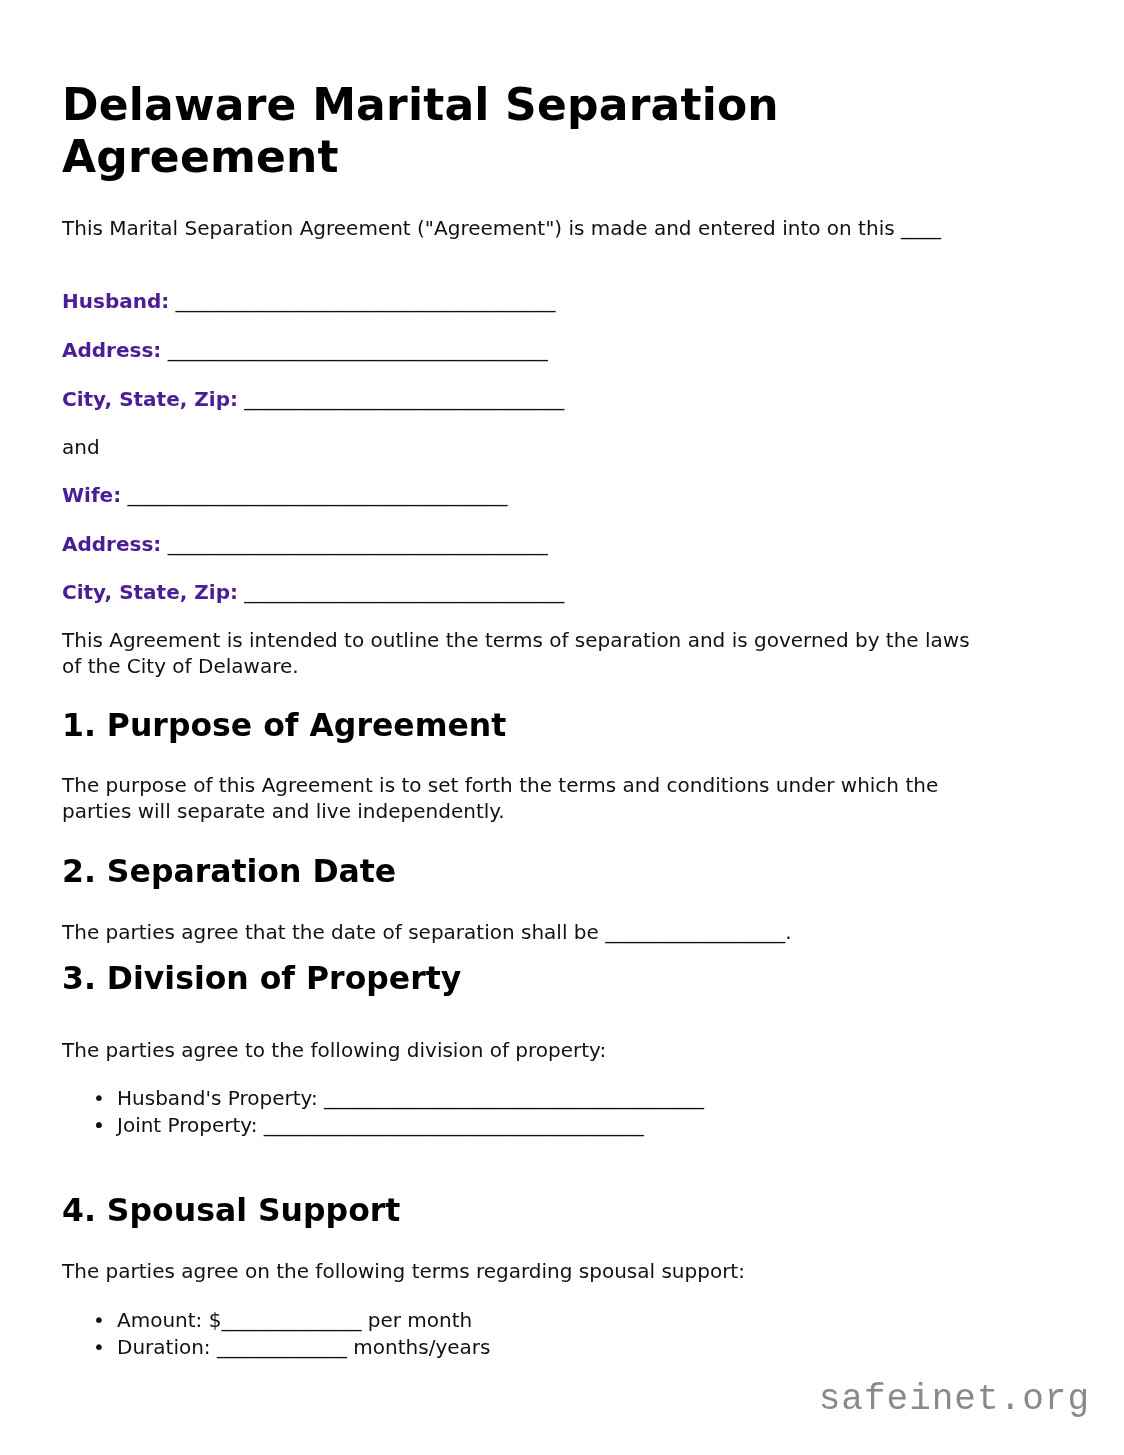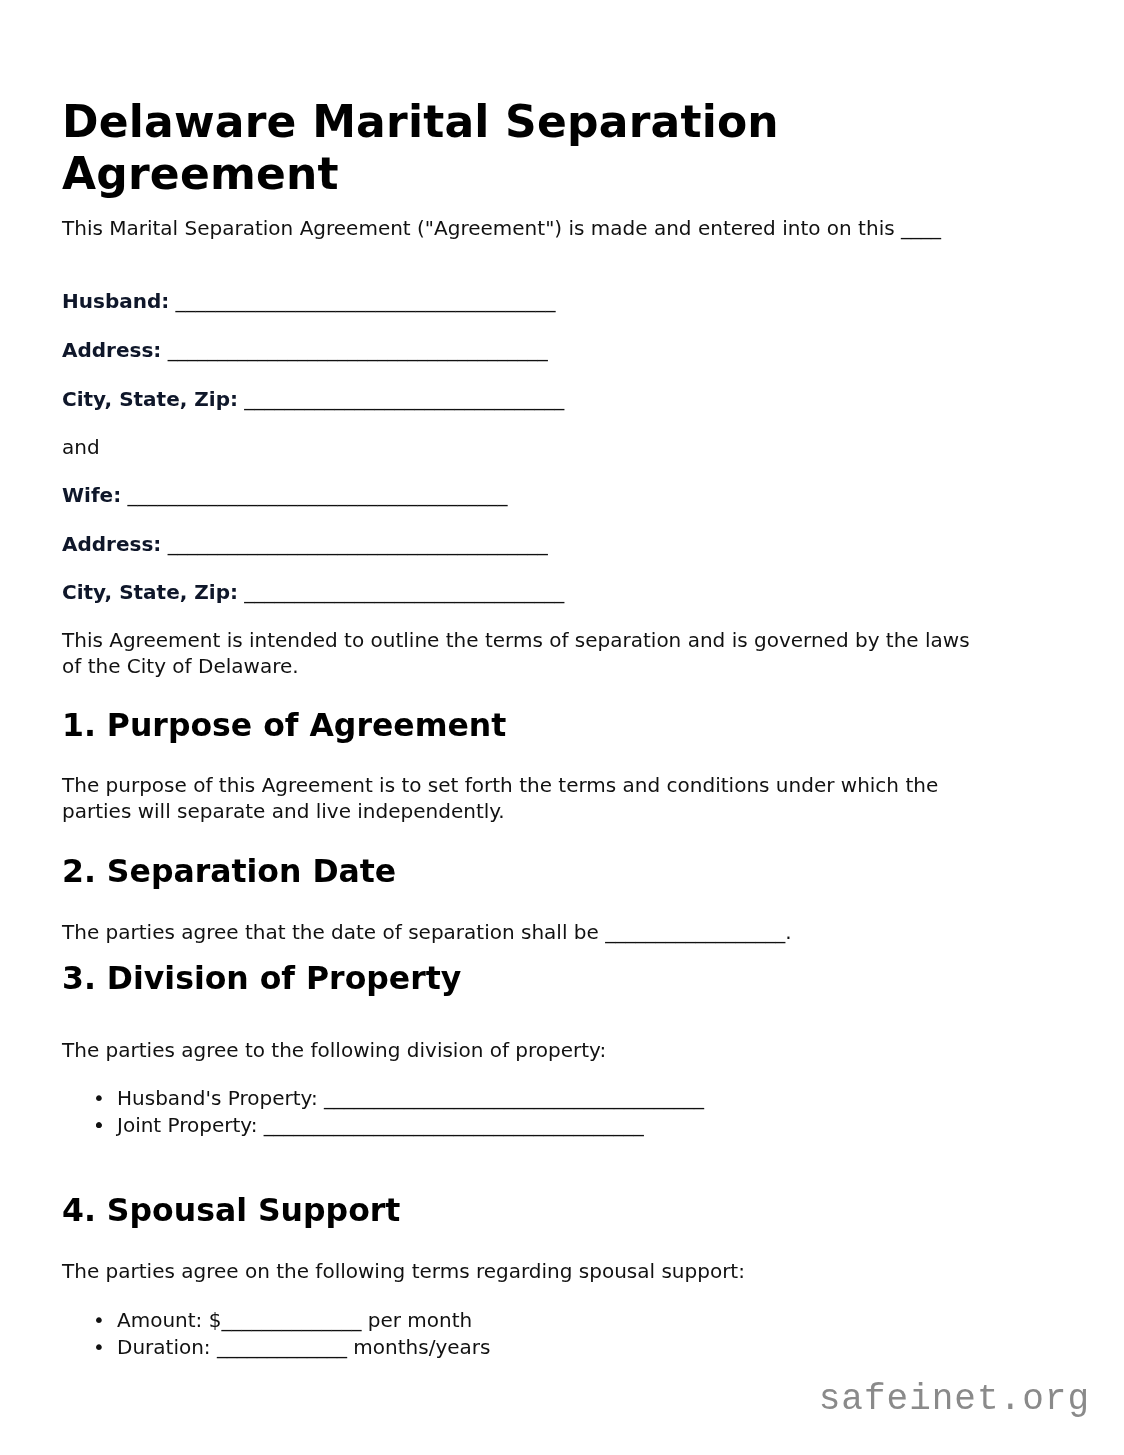--- a/index.html
+++ b/index.html
@@ -33,21 +33,21 @@
     line-height: 26px;
     width: 1000px;
     white-space: nowrap;
   }
   .p .line { display: block; }
   .field {
     font-size: 20px;
     line-height: 26px;
     white-space: nowrap;
   }
-  .field .lbl { font-weight: bold; color: #0f172a; }
+  .field .lbl { font-weight: bold; color: #4c1d95; }
   .blank { letter-spacing: 0px; text-align: right; }
   .h2 {
     font-size: 31.5px;
     line-height: 38px;
     font-weight: bold;
     color: #000000;
     white-space: nowrap;
   }
   ul.bullets {
     list-style: none;
@@ -72,21 +72,21 @@
     font-family: "Liberation Mono", monospace;
     font-size: 36px;
     line-height: 48px;
     color: #8a8a8a;
     letter-spacing: 1px;
   }
 </style>
 </head>
 <body>
 
-<h1 class="blk title" style="top:79px;margin-top:17px;">
+<h1 class="blk title" style="top:79px;">
   <span style="display:block">Delaware Marital Separation</span>
   <span style="display:block">Agreement</span>
 </h1>
 
 <p class="blk p" style="top:215px;">
   <span class="line">This Marital Separation Agreement ("Agreement") is made and entered into on this ____</span>
 </p>
 
 <div class="blk field" style="top:288px;">
   <span class="lbl">Husband:</span>

